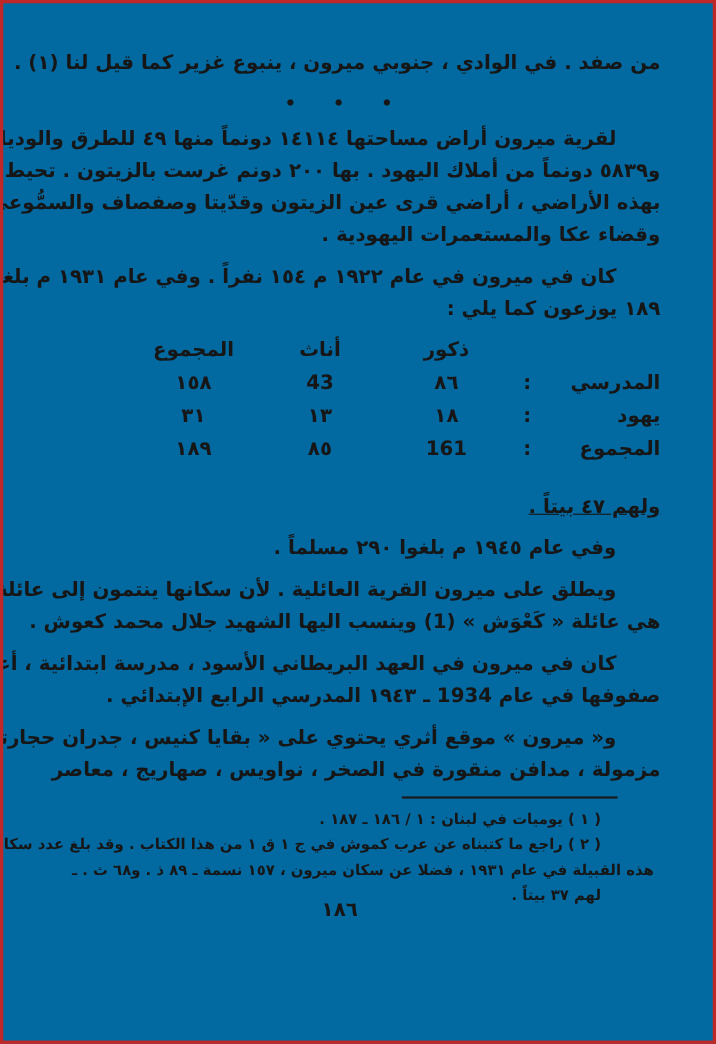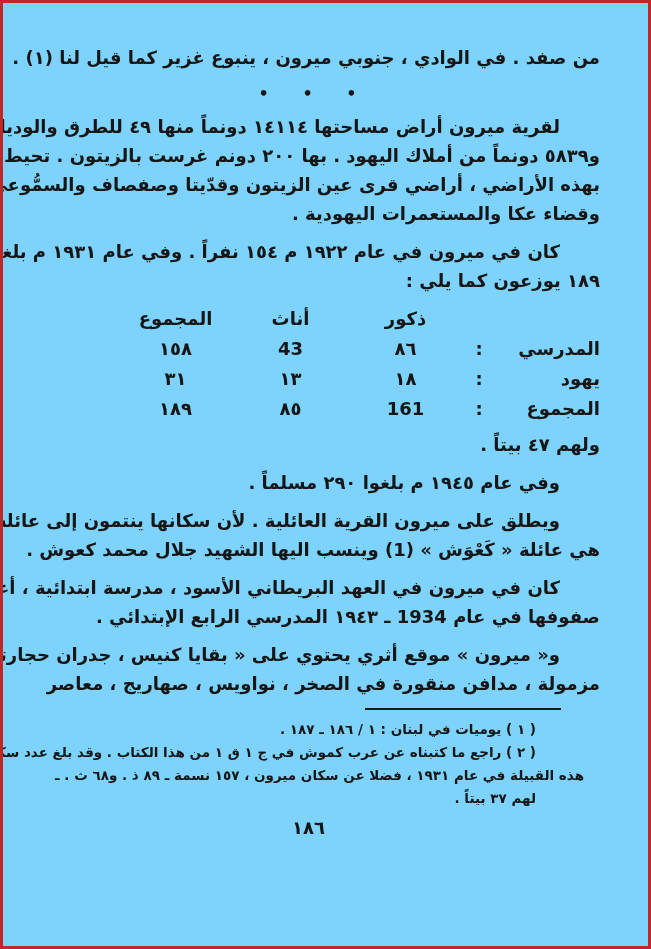--- a/index.html
+++ b/index.html
@@ -1,21 +1,21 @@
 <!DOCTYPE html>
 <html lang="ar" dir="rtl"><head>
 <meta charset="utf-8">
 <style>
   html, body { margin: 0; padding: 0; background: #ffffff; }
   .page {
     position: relative;
     width: 651px;
     height: 949px;
     box-sizing: border-box;
-    background: #7dd3fc;
+    background: #0369a1;
     border: 3px solid #c02828;
     overflow: hidden;
     direction: rtl;
     font-family: "DejaVu Sans", sans-serif;
     color: #161616;
   }
   .content {
     padding: 40px 48px 0 38px;
   }
   .line {
@@ -40,28 +40,28 @@
     direction: rtl;
     align-items: baseline;
     height: 30px;
     font-size: 18px;
     font-weight: 700;
   }
   .t-label { width: 105px; text-align: right; }
   .t-colon { width: 32px; text-align: center; }
   .t-cell  { width: 115px; text-align: center; }
   .t-spacer { width: 137px; }
-  .after-table { margin-top: 2px; }
+  .after-table { margin-top: 18px; text-decoration: underline; }
   .footnote-sep {
     width: 196px;
     border: none;
     border-top: 2.5px solid #1a1a1a;
     margin: 10px 39px 8px auto;
   }
-  .footnotes { margin-left: 2px; margin-right: 16px; }
+  .footnotes { margin-left: 2px; margin-right: 6px; }
   .fn-line {
     font-size: 13.5px;
     font-weight: 700;
     line-height: 23px;
     white-space: nowrap;
     text-align: right;
   }
   .fn-right { margin-right: 48px; }
   .page-number {
     position: absolute;

